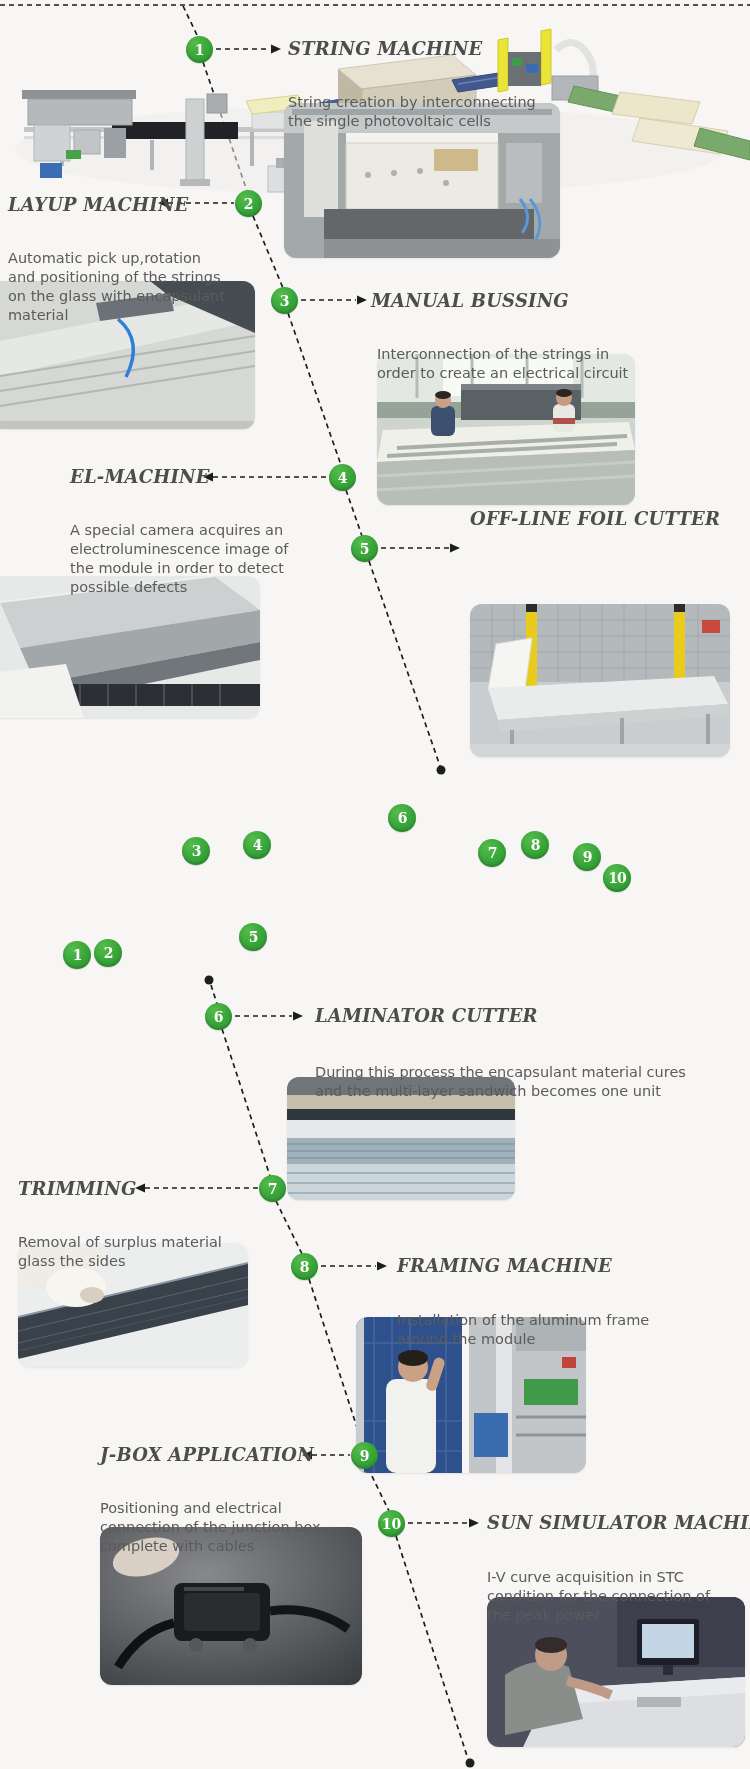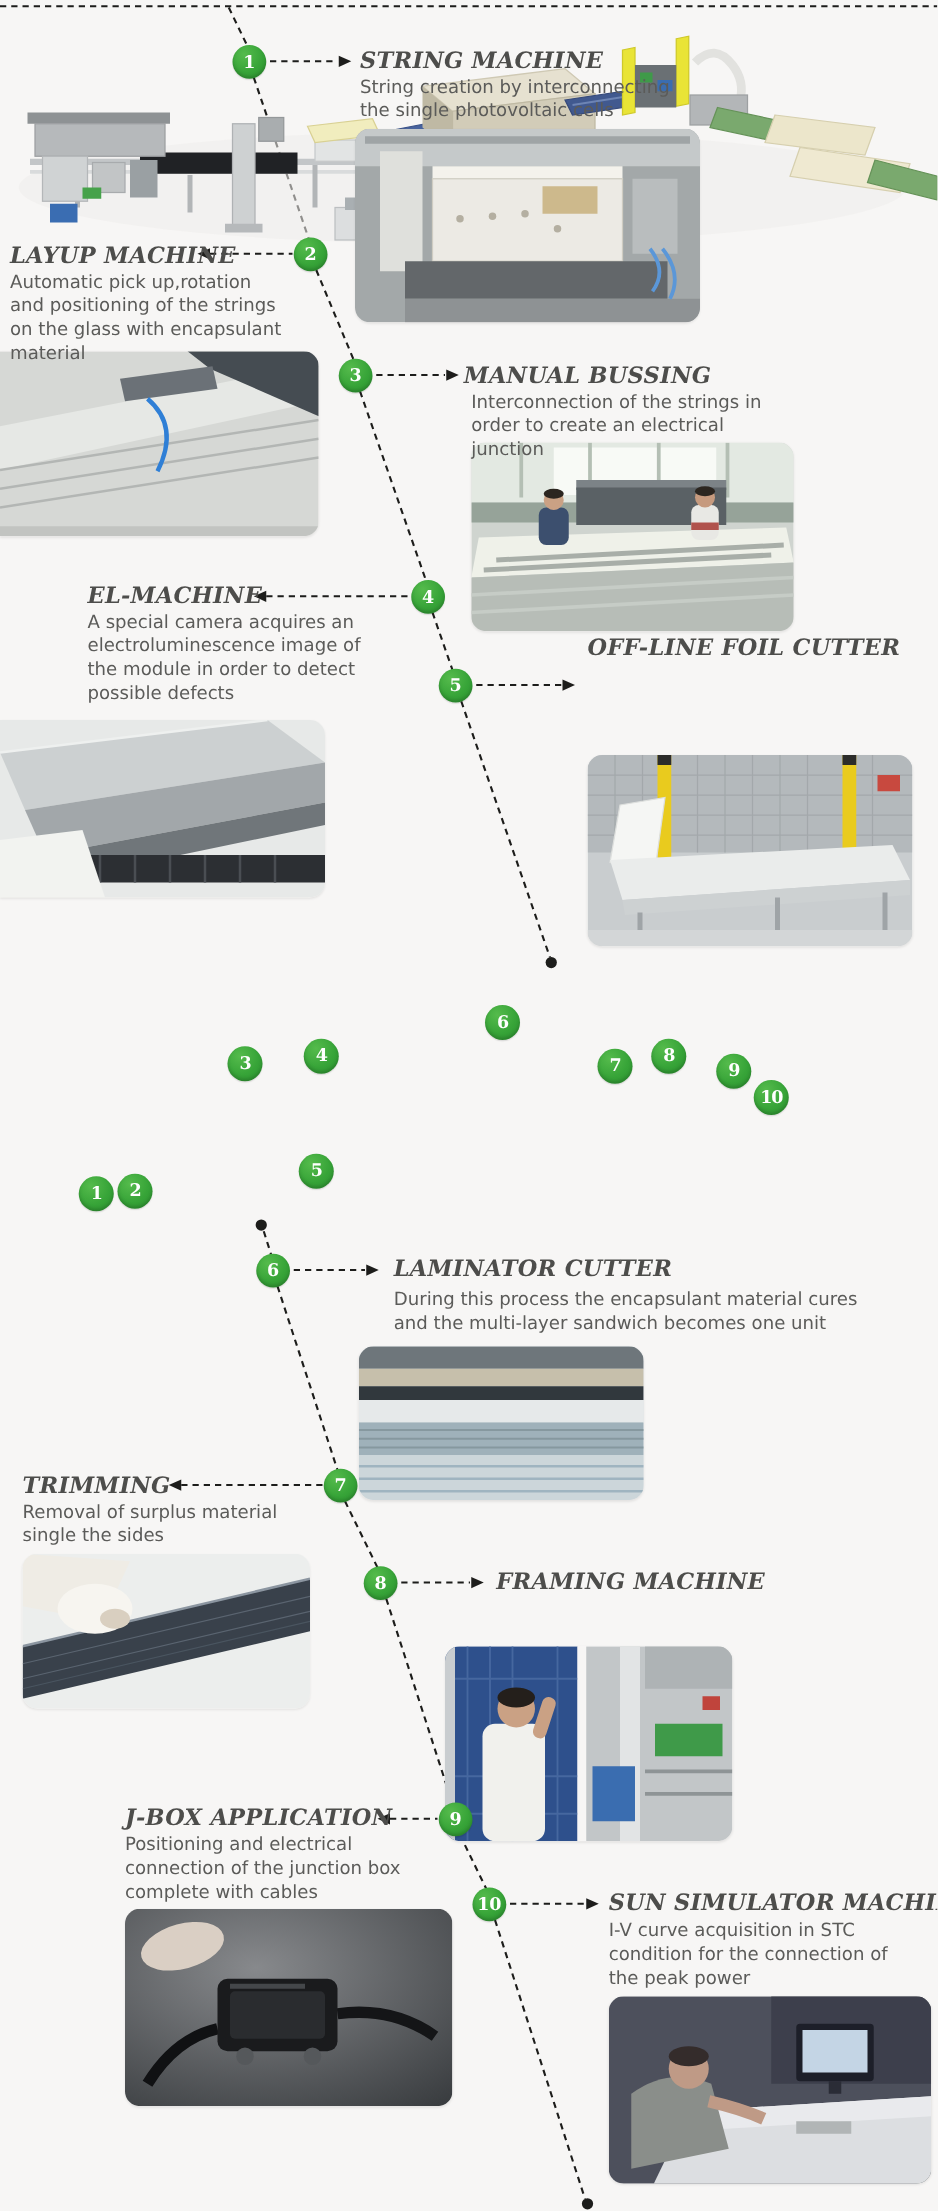--- a/index.html
+++ b/index.html
@@ -8,21 +8,21 @@
     overflow:hidden;font-family:"DejaVu Sans",sans-serif;
   }
   svg.connector,svg.band{position:absolute;left:0;z-index:1;}
   svg.connector{top:0;}
   svg.band{top:755;}
   .step-title{
     position:absolute;z-index:3;font-family:"DejaVu Serif",serif;font-weight:700;
     font-size:18px;color:#4d4d4b;letter-spacing:.2px;white-space:nowrap;font-style:italic;
   }
   .step-desc{
-    position:absolute;z-index:3;font-size:14.5px;line-height:19px;color:#5b5b59;
+    position:absolute;z-index:3;font-size:14.5px;line-height:19px;color:#5b5b59;margin-top:32px;
   }
   .circle,.marker{
     position:absolute;z-index:4;border-radius:50%;
     background:radial-gradient(circle at 35% 28%,#55bb4c 0%,#37a438 55%,#2c9330 100%);
     color:#fff;font-family:"DejaVu Serif",serif;font-weight:700;
     display:flex;align-items:center;justify-content:center;
     box-shadow:inset 0 -2px 3px rgba(0,0,0,.18), 0 1px 1px rgba(0,0,0,.12);
   }
   .circle{width:27px;height:27px;font-size:14px;}
   .marker{width:28px;height:28px;font-size:14px;letter-spacing:-1px;}
@@ -162,34 +162,35 @@
   <div class="marker" style="left:573px;top:843px">9</div>
   <div class="marker" style="left:603px;top:864px">10</div>
 
   <div class="step-title" style="left:288px;top:38px">STRING MACHINE</div>
   <div class="step-desc" style="left:288px;top:61px;width:270px">String creation by interconnecting the single photovoltaic cells</div>
 
   <div class="step-title" style="left:8px;top:194px">LAYUP MACHINE</div>
   <div class="step-desc" style="left:8px;top:217px;width:220px">Automatic pick up,rotation and positioning of the strings on the glass with encapsulant material</div>
 
   <div class="step-title" style="left:371px;top:290px">MANUAL BUSSING</div>
-  <div class="step-desc" style="left:377px;top:313px;width:258px">Interconnection of the strings in order to create an electrical junction</div>
+  <div class="step-desc" style="left:377px;top:313px;width:258px">Interconnection of the strings in order to create an electrical circuit</div>
 
   <div class="step-title" style="left:70px;top:466px">EL-MACHINE</div>
   <div class="step-desc" style="left:70px;top:489px;width:242px">A special camera acquires an electroluminescence image of the module in order to detect possible defects</div>
 
   <div class="step-title" style="left:470px;top:508px">OFF-LINE FOIL CUTTER</div>
 
   <div class="step-title" style="left:315px;top:1005px">LAMINATOR CUTTER</div>
   <div class="step-desc" style="left:315px;top:1031px;width:400px">During this process the encapsulant material cures and the multi-layer sandwich becomes one unit</div>
 
   <div class="step-title" style="left:18px;top:1178px">TRIMMING</div>
-  <div class="step-desc" style="left:18px;top:1201px;width:220px">Removal of surplus material single the sides</div>
+  <div class="step-desc" style="left:18px;top:1201px;width:220px">Removal of surplus material glass the sides</div>
 
   <div class="step-title" style="left:397px;top:1255px">FRAMING MACHINE</div>
+  <div class="step-desc" style="left:397px;top:1279px;width:270px">Installation of the aluminum frame around the module</div>
 
   <div class="step-title" style="left:100px;top:1444px">J-BOX APPLICATION</div>
   <div class="step-desc" style="left:100px;top:1467px;width:238px">Positioning and electrical connection of the junction box complete with cables</div>
 
   <div class="step-title" style="left:487px;top:1512px">SUN SIMULATOR MACHINE</div>
   <div class="step-desc" style="left:487px;top:1536px;width:232px">I-V curve acquisition in STC condition for the connection of the peak power</div>
 
   <div class="photo" style="left:284px;top:103px;width:276px;height:155px">
     <svg viewBox="0 0 276 155">
       <rect width="276" height="155" fill="#a3a8a9"></rect>

